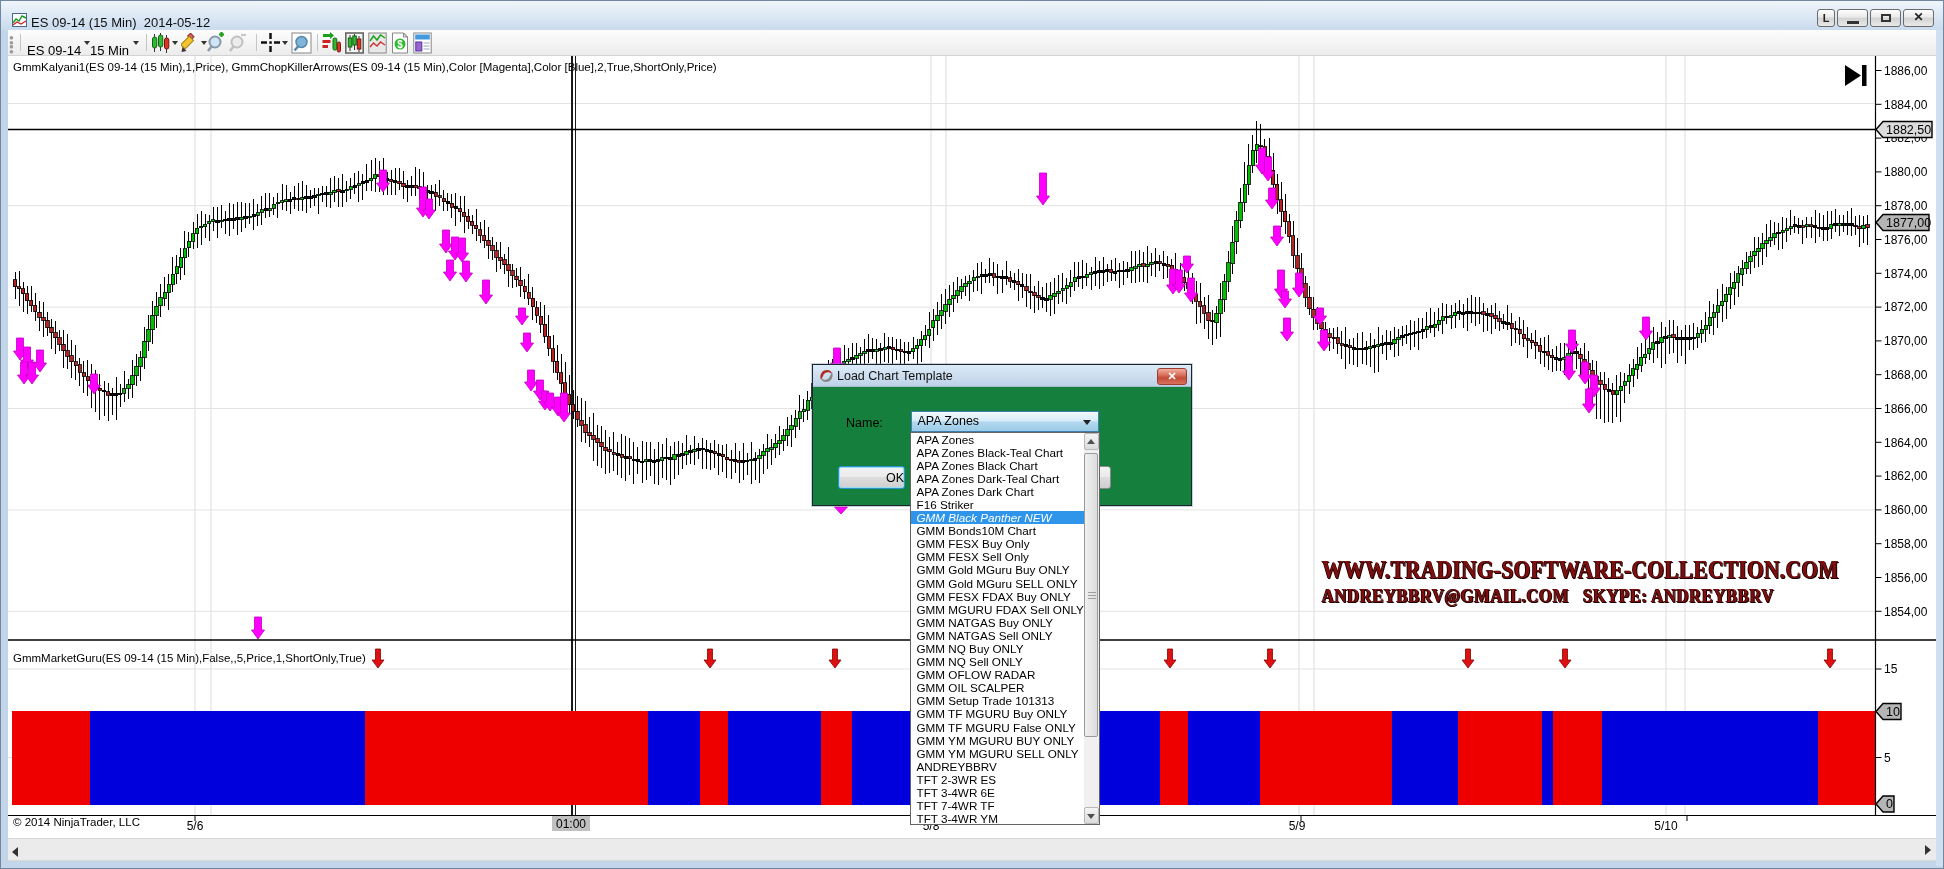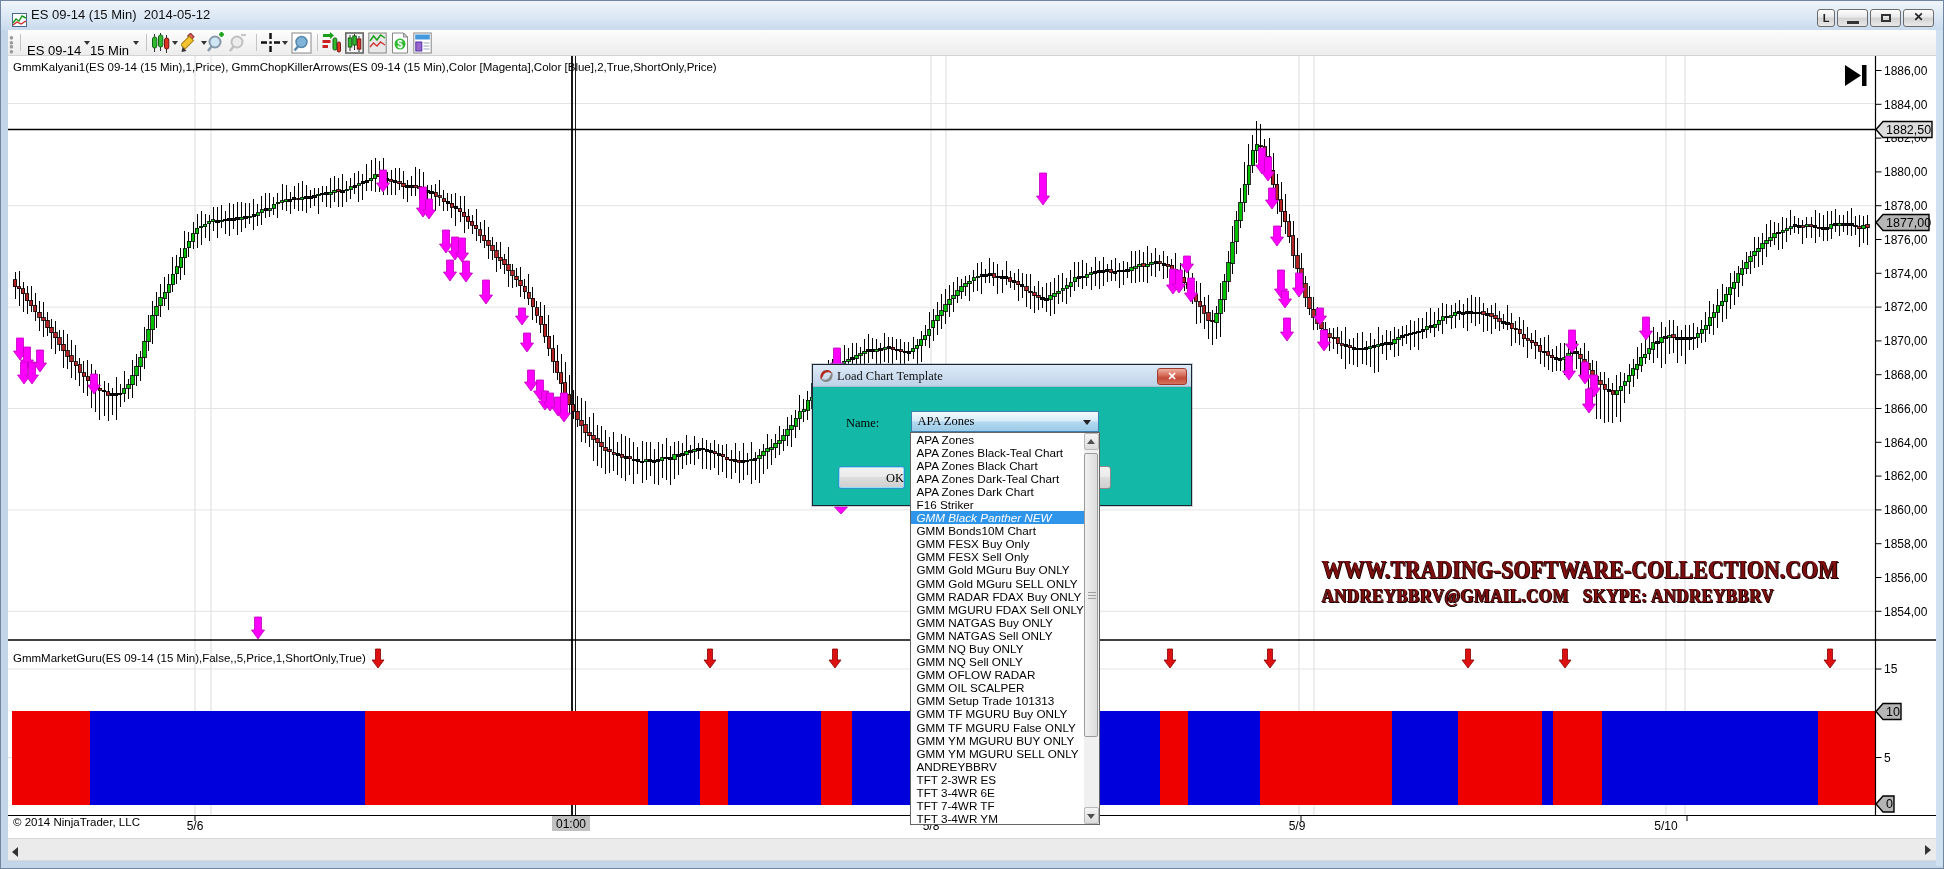--- a/index.html
+++ b/index.html
@@ -1,40 +1,40 @@
 <!DOCTYPE html>
 <html><head><meta charset="utf-8"><style>
 * { margin:0; padding:0; box-sizing:border-box; }
 body { width:1944px; height:869px; position:relative; overflow:hidden;
   font-family:"Liberation Sans", sans-serif; background:#c3d5e9; }
 #winframe { position:absolute; inset:0; border:1px solid #71879f; }
 #titlebar { position:absolute; left:1px; top:1px; width:1942px; height:29px;
   background:linear-gradient(#f0f5fb, #dfeaf6 45%, #c9dbee); }
-#titletext { position:absolute; left:31px; top:7px; font-size:13px; color:#101010; }
+#titletext { position:absolute; left:31px; top:15px; font-size:13px; color:#101010; }
 .winbtn { position:absolute; top:9px; height:18px; border:1px solid #6b6b6b; border-radius:3px;
   background:linear-gradient(#fefefe, #e9e9e9 45%, #d2d2d2 50%, #e9e9e9);
   color:#222; text-align:center; }
 #toolbar { position:absolute; left:8px; top:30px; width:1928px; height:26px;
   background:linear-gradient(#fdfdfd, #ececec); border-bottom:1px solid #d3d3d3; }
 .tsep { position:absolute; top:4px; width:1px; height:17px; background:#c5c5c5; }
 .ttext { position:absolute; top:5px; font-size:13px; color:#000;margin-top:8px; }
 .tarr { position:absolute; top:11px; width:0; height:0; border-left:3.5px solid transparent;
   border-right:3.5px solid transparent; border-top:4px solid #333; }
 #client { position:absolute; left:8px; top:56px; width:1928px; height:805px; background:#fff; }
 #rightstrip { position:absolute; left:1936px; top:30px; width:7px; height:836px; background:#cfe0f0; }
 #bottomstrip { position:absolute; left:8px; top:838px; width:1928px; height:23px; background:#ebebeb;
   border-top:1px solid #d8d8d8; border-bottom:1px solid #d8d8d8; }
 .ilabel { position:absolute; z-index:3; font-size:11.5px; color:#000; white-space:pre; }
 #wm { position:absolute; z-index:3; left:1322px; top:556px; white-space:nowrap;
   font-family:"Liberation Serif", serif; font-weight:bold; color:#7d0f0f;
   text-shadow:1px 1px 0 #1a0000, -1px 0 0 #2a0000, 0 1px 0 #1a0000; }
 #wm1 { font-size:25px; letter-spacing:0.5px; transform:scaleX(0.85); transform-origin:0 0; }
 #wm2 { font-size:19px; letter-spacing:0.6px; margin-top:1px; transform:scaleX(0.88); transform-origin:0 0; }
 #dlg { position:absolute; z-index:10; left:812px; top:364px; width:380px; height:142px;
-  background:#14b8a6; border:1px solid #1c2430; box-shadow:0 0 0 1px rgba(120,140,160,.4);font-family:Liberation Serif, serif; }
+  background:#15803d; border:1px solid #1c2430; box-shadow:0 0 0 1px rgba(120,140,160,.4); }
 #dlgtitle { position:absolute; left:0; top:0; width:100%; height:22px;
   background:linear-gradient(#dcebf9, #cbdcee 60%, #bdd2e8); border-bottom:1px solid #a8bccf; }
 #dlgtext { position:absolute; left:24px; top:4px; font-size:12.5px; color:#111; }
 #dlgclose { position:absolute; right:4px; top:3px; width:30px; height:17px; border-radius:3px;
   border:1px solid #9a3b2e; background:linear-gradient(#f0b0a0, #d9705c 40%, #c24b38 60%, #d8745e);
   color:#fff; font-size:11px; font-weight:bold; text-align:center; line-height:15px; }
 #nmlabel { position:absolute; left:33px; top:51px; font-size:12.5px; color:#000; }
 #combo { position:absolute; left:97.5px; top:46px; width:188px; height:21px;
   border:1px solid #3c7fb1; background:linear-gradient(#f3fafe, #d7ecf9 45%, #b2d8ef 55%, #9ccae7);
   font-size:12.5px; color:#000; line-height:19px; padding-left:6px; }
@@ -1188,21 +1188,21 @@
     <div>APA Zones Black Chart</div>
     <div>APA Zones Dark-Teal Chart</div>
     <div>APA Zones Dark Chart</div>
     <div>F16 Striker</div>
     <div class="sel">GMM Black Panther NEW</div>
     <div>GMM Bonds10M Chart</div>
     <div>GMM FESX Buy Only</div>
     <div>GMM FESX Sell Only</div>
     <div>GMM Gold MGuru Buy ONLY</div>
     <div>GMM Gold MGuru SELL ONLY</div>
-    <div>GMM RADAR FDAX Buy ONLY</div>
+    <div>GMM FESX FDAX Buy ONLY</div>
     <div>GMM MGURU FDAX Sell ONLY</div>
     <div>GMM NATGAS Buy ONLY</div>
     <div>GMM NATGAS Sell ONLY</div>
     <div>GMM NQ Buy ONLY</div>
     <div>GMM NQ Sell ONLY</div>
     <div>GMM OFLOW RADAR</div>
     <div>GMM OIL SCALPER</div>
     <div>GMM Setup Trade 101313</div>
     <div>GMM TF MGURU Buy ONLY</div>
     <div>GMM TF MGURU False ONLY</div>

